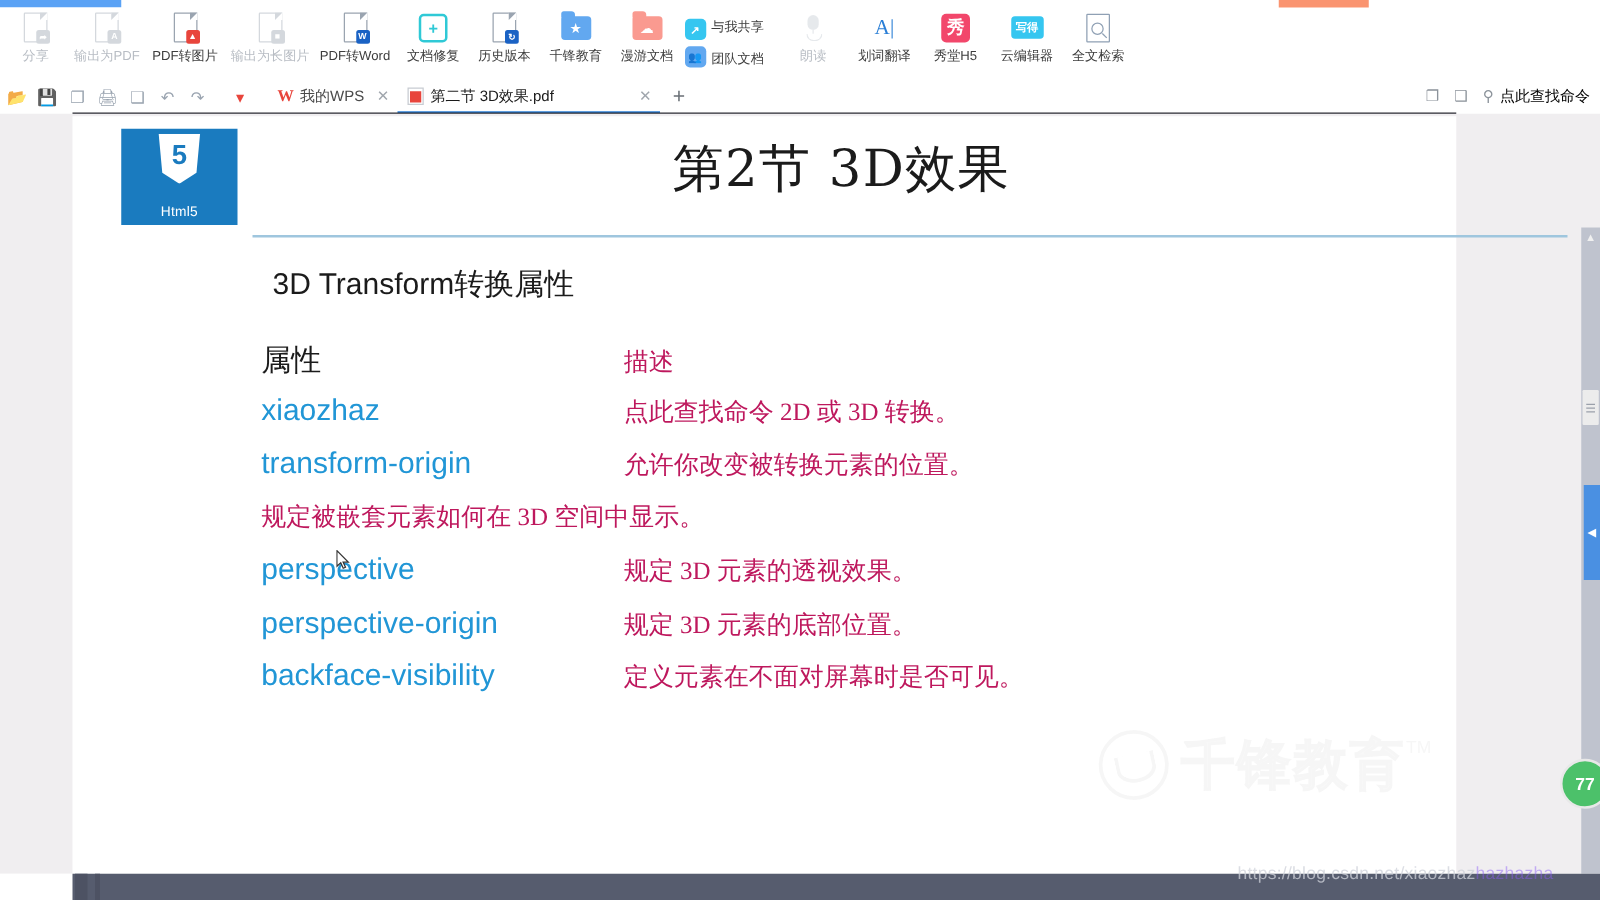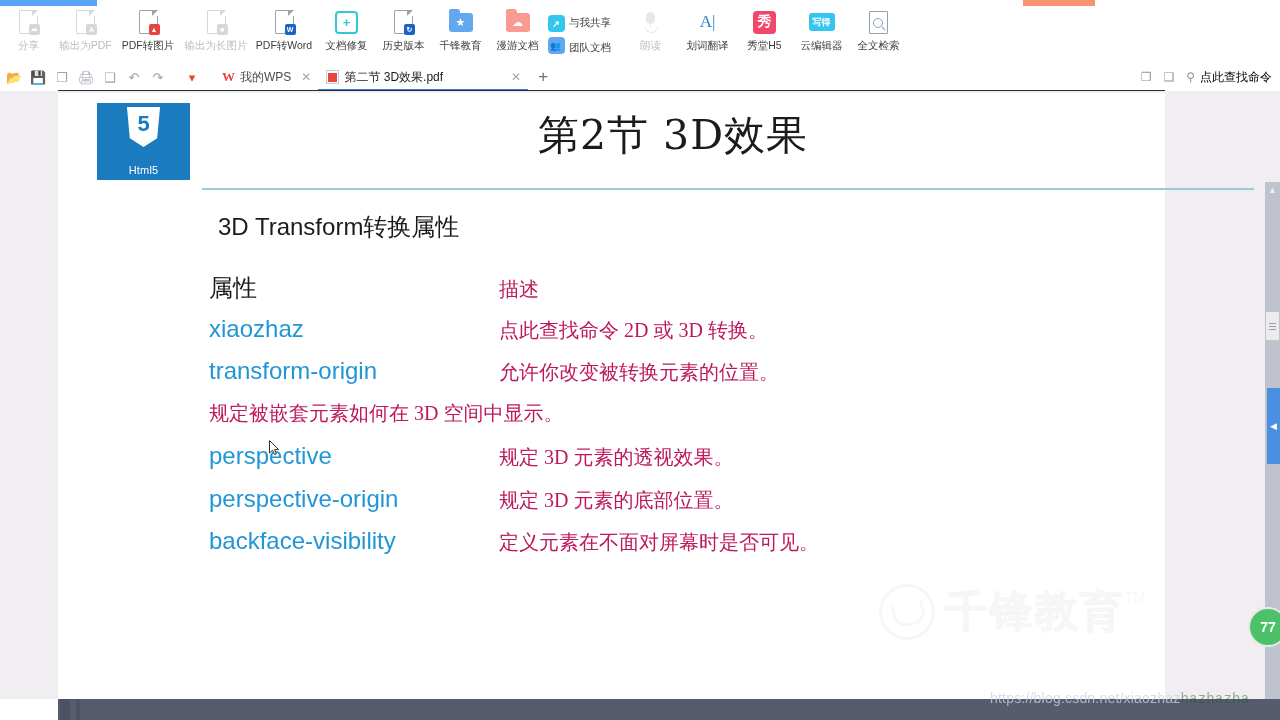--- a/index.html
+++ b/index.html
@@ -282,21 +282,21 @@
     position: absolute; left: 58px; top: 0; width: 1222px; height: 21px;
     background: #565c6e;
   }
   .bottom-dark .blk1 { position: absolute; left: 2px; top: 0; width: 10px; height: 21px; background: #4d5263; }
   .bottom-dark .blk2 { position: absolute; left: 18px; top: 0; width: 4px; height: 21px; background: #4d5263; }
   .csdn-wm {
     position: absolute; left: 990px; top: 690px;
     font-size: 14px; color: #cfd2da; opacity: 0.75;
     white-space: nowrap; letter-spacing: 0.2px;
   }
-  .csdn-wm .faded { color: #14532d; opacity: 0.6; font-family: Liberation Mono, monospace; }
+  .csdn-wm .faded { color: #8b5cf6; opacity: 0.6; }
 </style>
 </head>
 <body>
 
 <div id="app">
 
   <div class="top-blue-strip"></div>
   <div class="top-orange-strip"></div>
 
   <div class="ribbon">

